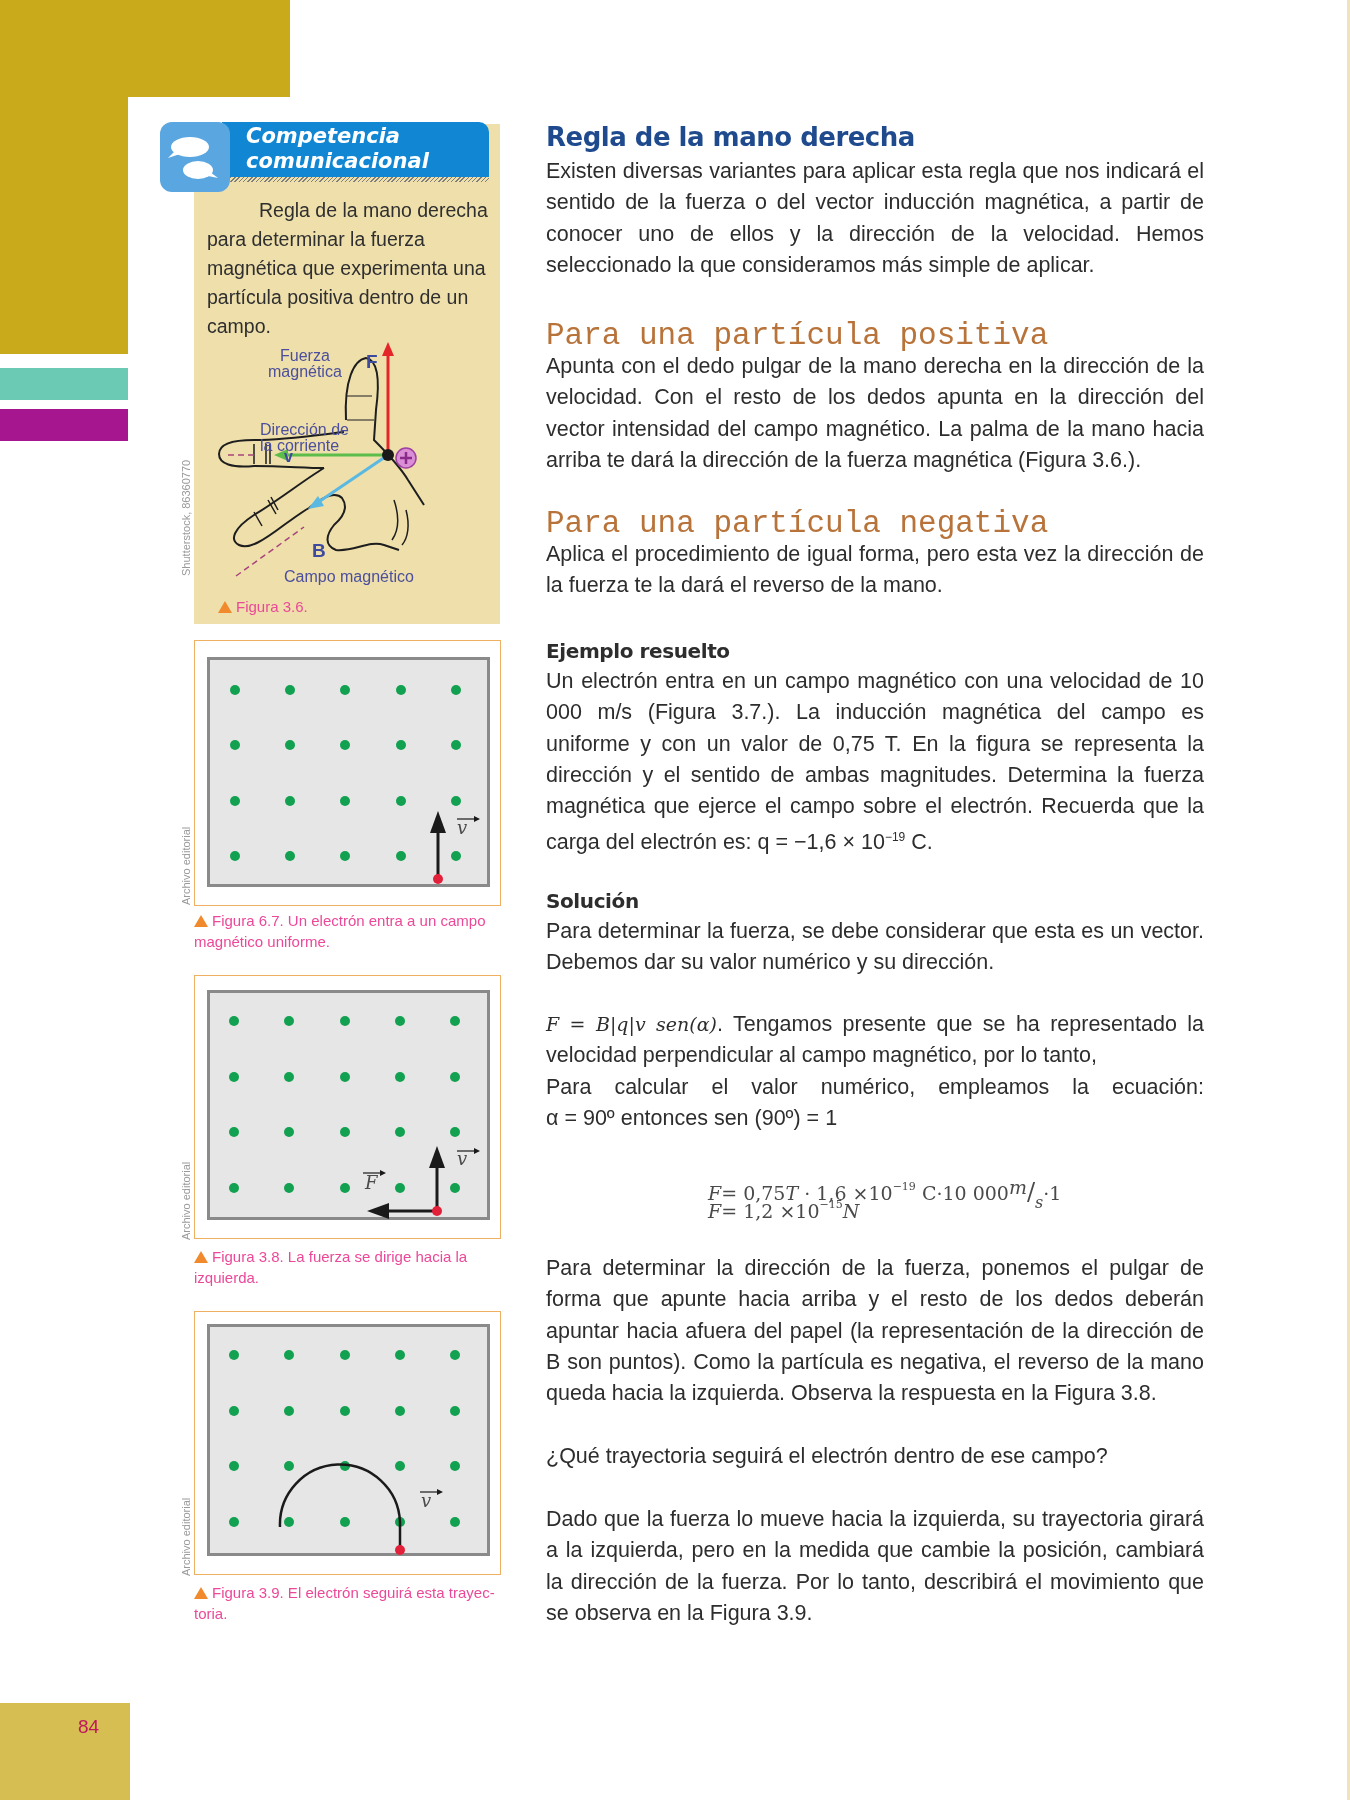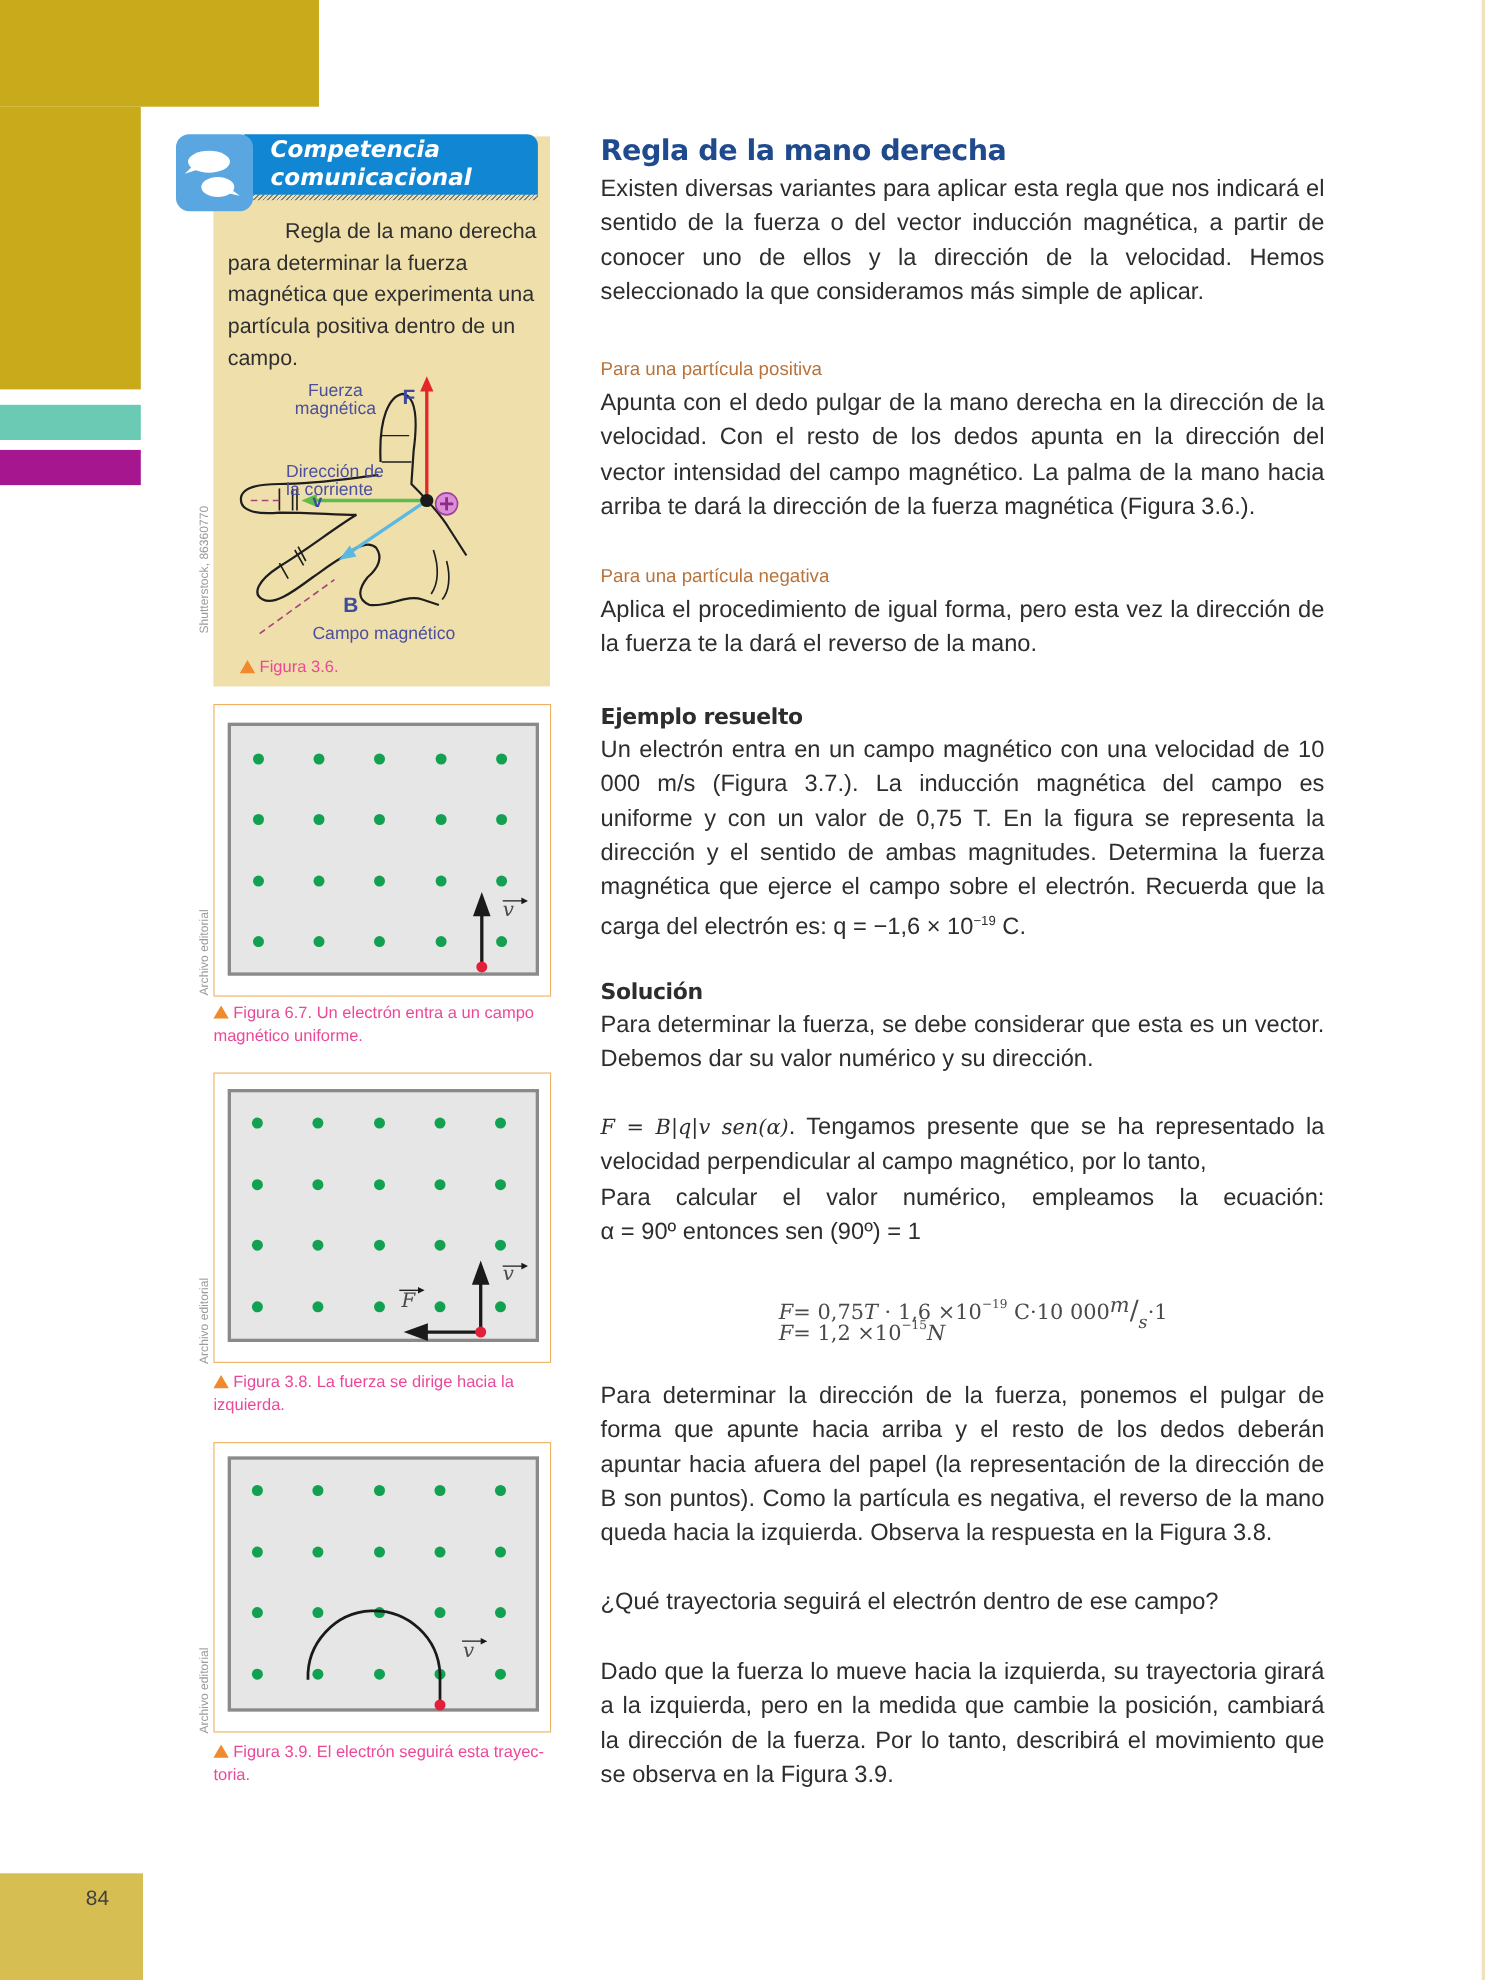--- a/index.html
+++ b/index.html
@@ -5,21 +5,21 @@
   * { box-sizing: border-box; margin: 0; padding: 0; }
   html, body { width: 1350px; height: 1800px; background: #ffffff; overflow: hidden; }
   body { position: relative; font-family: "Liberation Sans", sans-serif; color: #2b2b2b; }
 
   
   .band-top { position: absolute; left: 0; top: 0; width: 290px; height: 97px; background: #c9aa1a; }
   .band-left { position: absolute; left: 0; top: 97px; width: 128px; height: 257px; background: #c9aa1a; }
   .band-teal { position: absolute; left: 0; top: 368px; width: 128px; height: 32px; background: #6bcab4; }
   .band-magenta { position: absolute; left: 0; top: 409px; width: 128px; height: 32px; background: #a6168f; }
   .band-bottom { position: absolute; left: 0; top: 1703px; width: 130px; height: 97px; background: #d6be53; }
-  .page-number { position: absolute; left: 78px; top: 1716px; color: #404040; font-size: 19px; font-family: "Liberation Sans", sans-serif; }
+  .page-number { position: absolute; left: 78px; top: 1716px; color: #be185d; font-size: 19px; font-family: "Liberation Sans", sans-serif; }
   .right-edge { position: absolute; right: 0; top: 0; width: 3px; height: 1800px; background: #efe2bd; }
 
   
   .card { position: absolute; left: 194px; top: 124px; width: 306px; height: 500px; background: #eedfab; }
   .card-header { position: absolute; left: 160px; top: 122px; width: 277px; height: 65px; font-style: italic; }
   .card-header-bar { position: absolute; left: 62px; top: 0; width: 267px; height: 58px; background: #1187d4; border-radius: 0 10px 0 0; }
   .card-header-hatch { position: absolute; left: 62px; top: 55px; width: 267px; height: 5px;
     background: repeating-linear-gradient(135deg, #7d7d7d 0 1px, #eedfab 1px 3px); }
   .card-icon { position: absolute; left: 0; top: 0; width: 70px; height: 70px; background: #5aa6e0; border-radius: 12px; }
   .card-title { position: absolute; left: 86px; top: 2px; color: #ffffff; font-family: "DejaVu Sans", sans-serif; font-weight: bold; font-size: 21px; line-height: 25px; }
@@ -35,21 +35,21 @@
   .tri { display: inline-block; width: 0; height: 0; border-left: 7px solid transparent; border-right: 7px solid transparent; border-bottom: 12px solid #f08a2c; margin-right: 4px; vertical-align: -1px; }
 
   .fig-frame { position: absolute; left: 194px; width: 307px; border: 1.5px solid #f0b062; background: #fff; }
   .fig-inner { position: absolute; left: 12px; width: 283px; background: #e6e6e6; border: 3px solid #8a8a8a; }
   .fig-svg { position: absolute; left: 0; top: 0; }
 
   
   .main { position: absolute; left: 546px; top: 120px; width: 658px; }
   .main-title { font-family: "DejaVu Sans", sans-serif; font-weight: bold; color: #1f4b8e; font-size: 26px; line-height: 34px; letter-spacing: -0.5px; }
   .para { font-size: 21.5px; line-height: 31.3px; color: #2d2d2d; text-align: justify; font-family: "Liberation Sans", sans-serif; }
-  .sub-orange { color: #b8733a; font-size: 17px; line-height: 31px; font-family: Liberation Sans, sans-serif; }
+  .sub-orange { color: #b8733a; font-size: 31px; line-height: 31px; font-family: Liberation Mono, monospace; }
   .sub-bold { font-weight: bold; font-size: 20px; line-height: 30px; color: #2d2d2d; font-family: "DejaVu Sans", sans-serif; letter-spacing: -0.4px; }
   .block { position: absolute; left: 546px; width: 658px; }
   .eq { position: absolute; font-family: "DejaVu Serif", serif; font-size: 19px; color: #4a4a4a; white-space: nowrap; }
   .eq i { font-style: italic; }
   .eq sup { font-size: 11px; vertical-align: 10px; }
 </style>
 </head>
 <body>
 
 <div class="band-top"></div>

